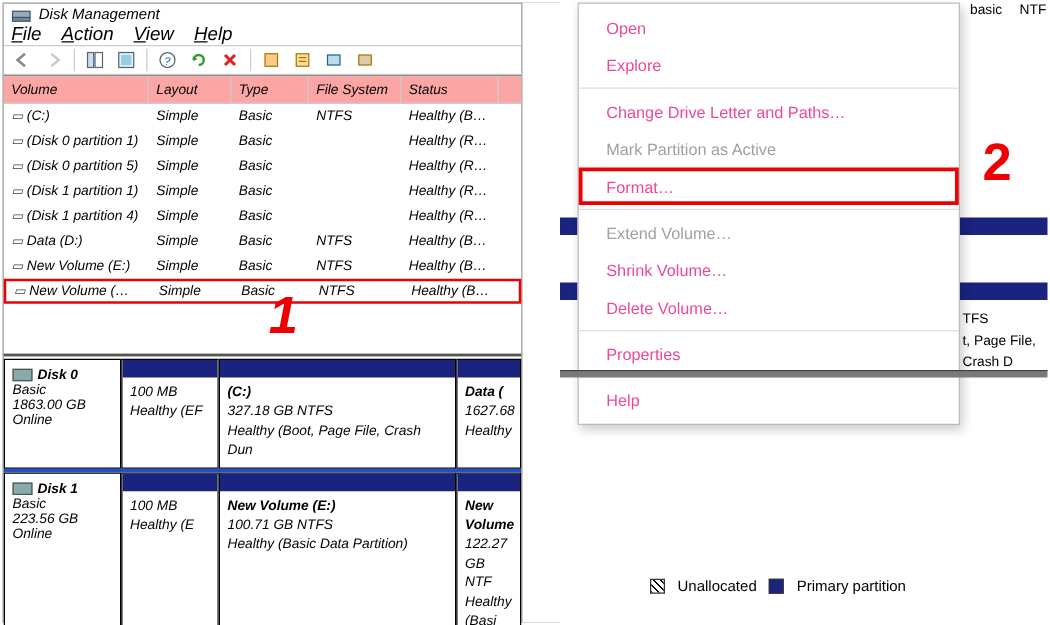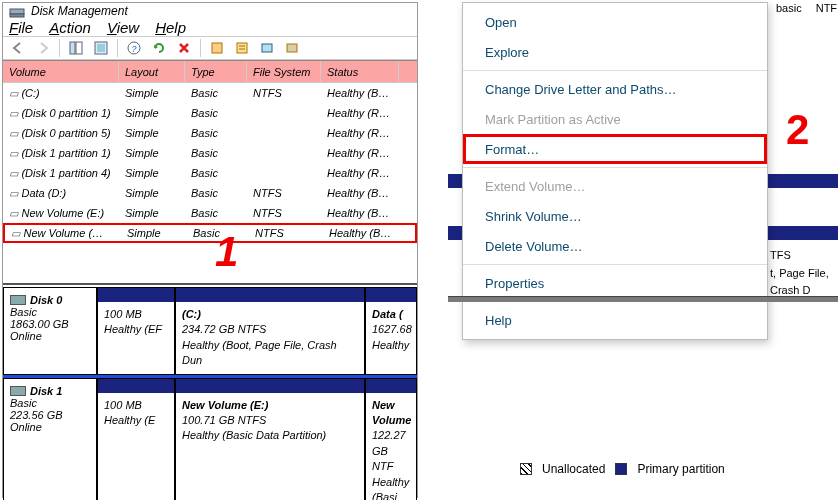--- a/index.html
+++ b/index.html
@@ -33,21 +33,21 @@
   .disk-info .dn { font-weight: 600; display: flex; align-items: center; gap: 4px; }
   .disk-icon { width: 16px; height: 10px; background: #8aa; border: 1px solid #555; }
   .partitions { flex: 1; display: flex; gap: 0; }
   .part { border: 1px solid #000; background: #fff; display: flex; flex-direction: column; overflow: hidden; }
   .part-bar { height: 14px; background: #1a237e; }
   .part-body { padding: 5px 6px; font-size: 11px; line-height: 1.4; flex: 1; }
   .part-body .pn { font-weight: 600; }
   .right-pane { position: absolute; left: 418px; top: 2px; width: 420px; height: 496px; background: #fff; }
   .rtop-strip { position: absolute; right: 0; top: 0; width: 66px; height: 20px; font-size: 11px; display: flex; gap: 14px; padding-left: 4px; }
   .context-menu { position: absolute; left: 44px; top: 0; width: 306px; background: #fff; border: 1px solid #bbb; box-shadow: 2px 4px 8px rgba(0,0,0,0.2); padding: 4px 0; }
-  .cm-item { height: 30px; display: flex; align-items: center; padding: 0 22px; font-size: 13px; color: #0c4a6e; }
+  .cm-item { height: 30px; display: flex; align-items: center; padding: 0 22px; font-size: 13px; color: #ec4899; }
   .cm-item.disabled { color: #a0a0a0; }
   .cm-sep { height: 1px; background: #ddd; margin: 3px 0; }
   .cm-highlight { border: 3px solid #e00; padding: 0 19px; height: 30px; }
   .mark2 { position: absolute; left: 368px; top: 104px; font-size: 42px; font-weight: 700; color: #e00; }
   .rpart-info { position: absolute; left: 352px; top: 245px; font-size: 11px; line-height: 1.6; }
   .rdivider { position: absolute; left: 30px; top: 294px; width: 390px; height: 6px; background: #7a7a7a; border-top:1px solid #444; }
   .rblue1 { position: absolute; left: 30px; top: 172px; width: 390px; height: 14px; background: #1a237e; }
   .rblue2 { position: absolute; left: 30px; top: 224px; width: 390px; height: 14px; background: #1a237e; }
   .legend { position: absolute; left: 102px; bottom: 22px; font-size: 12px; display: flex; align-items: center; gap: 10px; }
   .leg-box { width: 12px; height: 12px; border: 1px solid #333; }
@@ -250,21 +250,21 @@
             <div class="part-body">
               <div class="pn"></div>
               <div>100 MB</div>
               <div>Healthy (EF</div>
             </div>
           </div>
           <div class="part" style="width:190px">
             <div class="part-bar"></div>
             <div class="part-body">
               <div class="pn">(C:)</div>
-              <div>234.72 GB NTFS</div>
+              <div>327.18 GB NTFS</div>
               <div>Healthy (Boot, Page File, Crash Dun</div>
             </div>
           </div>
           <div class="part" style="width:52px">
             <div class="part-bar"></div>
             <div class="part-body">
               <div class="pn">Data (</div>
               <div>1627.68</div>
               <div>Healthy</div>
             </div>

